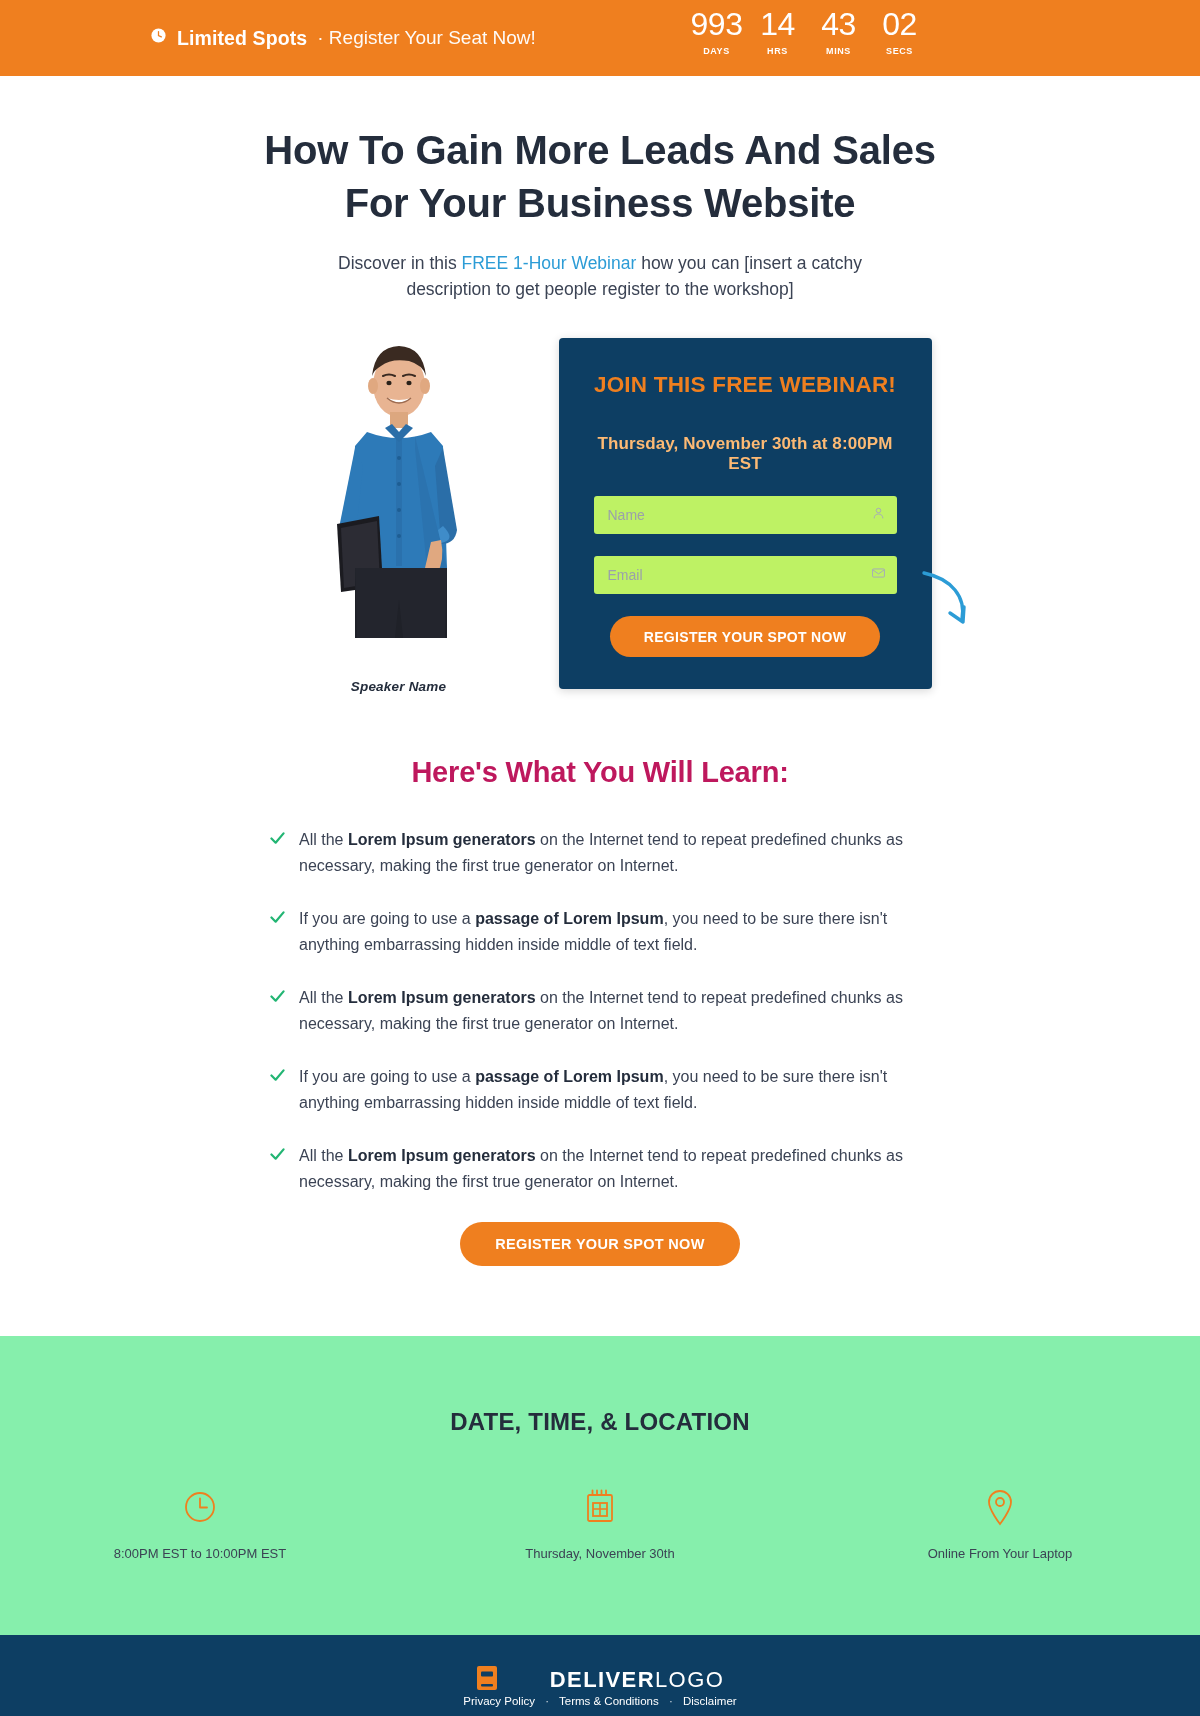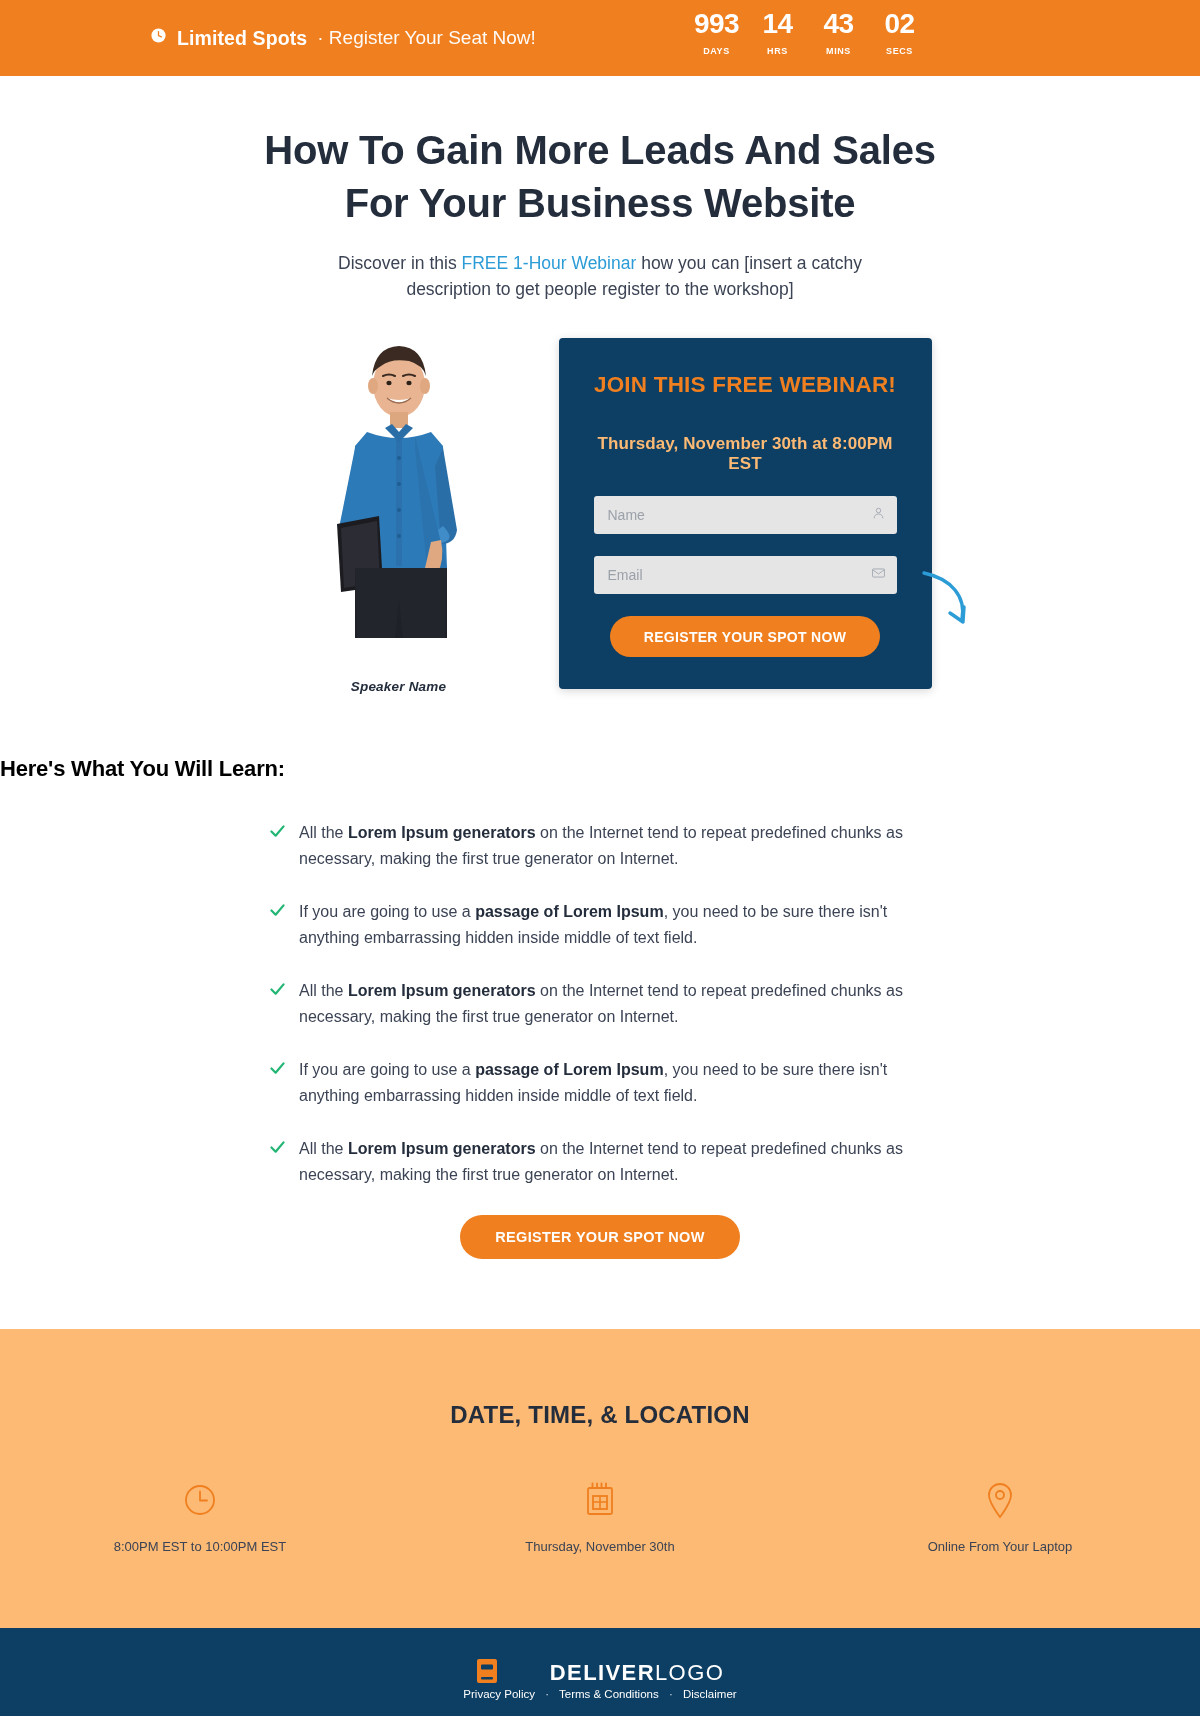--- a/index.html
+++ b/index.html
@@ -39,22 +39,22 @@
     top: 6px;
     display: flex;
     gap: 0px;
   }
   .cd-unit {
     width: 61px;
     text-align: center;
     color: #ffffff;
   }
   .cd-num {
-    font-size: 28px;
-    font-weight: bold;
+    font-size: 32px;
+    font-weight: normal;
     line-height: 36px;
     letter-spacing: -0.5px;
   }
   .cd-lbl {
     font-size: 9px;
     font-weight: bold;
     letter-spacing: .6px;
     margin-top: 4px;
   }
 
@@ -133,21 +133,21 @@
   }
   .field {
     position: relative;
     margin-top: 22px;
   }
   .field input {
     width: 100%;
     height: 38px;
     border: none;
     border-radius: 3px;
-    background: #e5e5e5;
+    background: #bef264;
     padding: 0 34px 0 14px;
     font-family: "Liberation Sans", sans-serif;
     font-size: 14px;
     color: #555c68;
     outline: none;
   }
   .field input::placeholder { color: #9ba1aa; }
   .field .f-icon {
     position: absolute;
     right: 11px;
@@ -175,24 +175,24 @@
     right: -42px;
     bottom: 54px;
   }
 
   
   .learn {
     margin-top: 62px;
     padding-bottom: 70px;
   }
   .learn-title {
-    text-align: left;
-    font-size: 22px;
-    font-weight: bold;
-    color: #000000;
+    text-align: center;
+    font-size: 29px;
+    font-weight: bold;
+    color: #be185d;
     letter-spacing: -0.2px;
   }
   .bullets {
     width: 660px;
     margin: 38px auto 0;
     list-style: none;
   }
   .bullet {
     display: flex;
     gap: 14px;
@@ -215,21 +215,21 @@
     color: #ffffff;
     font-family: "Liberation Sans", sans-serif;
     font-size: 14.5px;
     font-weight: bold;
     letter-spacing: .3px;
     cursor: pointer;
   }
 
   
   .info {
-    background: #fdba74;
+    background: #86efac;
     padding: 72px 0 74px;
   }
   .info-title {
     text-align: center;
     font-size: 24px;
     font-weight: bold;
     color: #242d3c;
     letter-spacing: .2px;
   }
   .info-cols {

